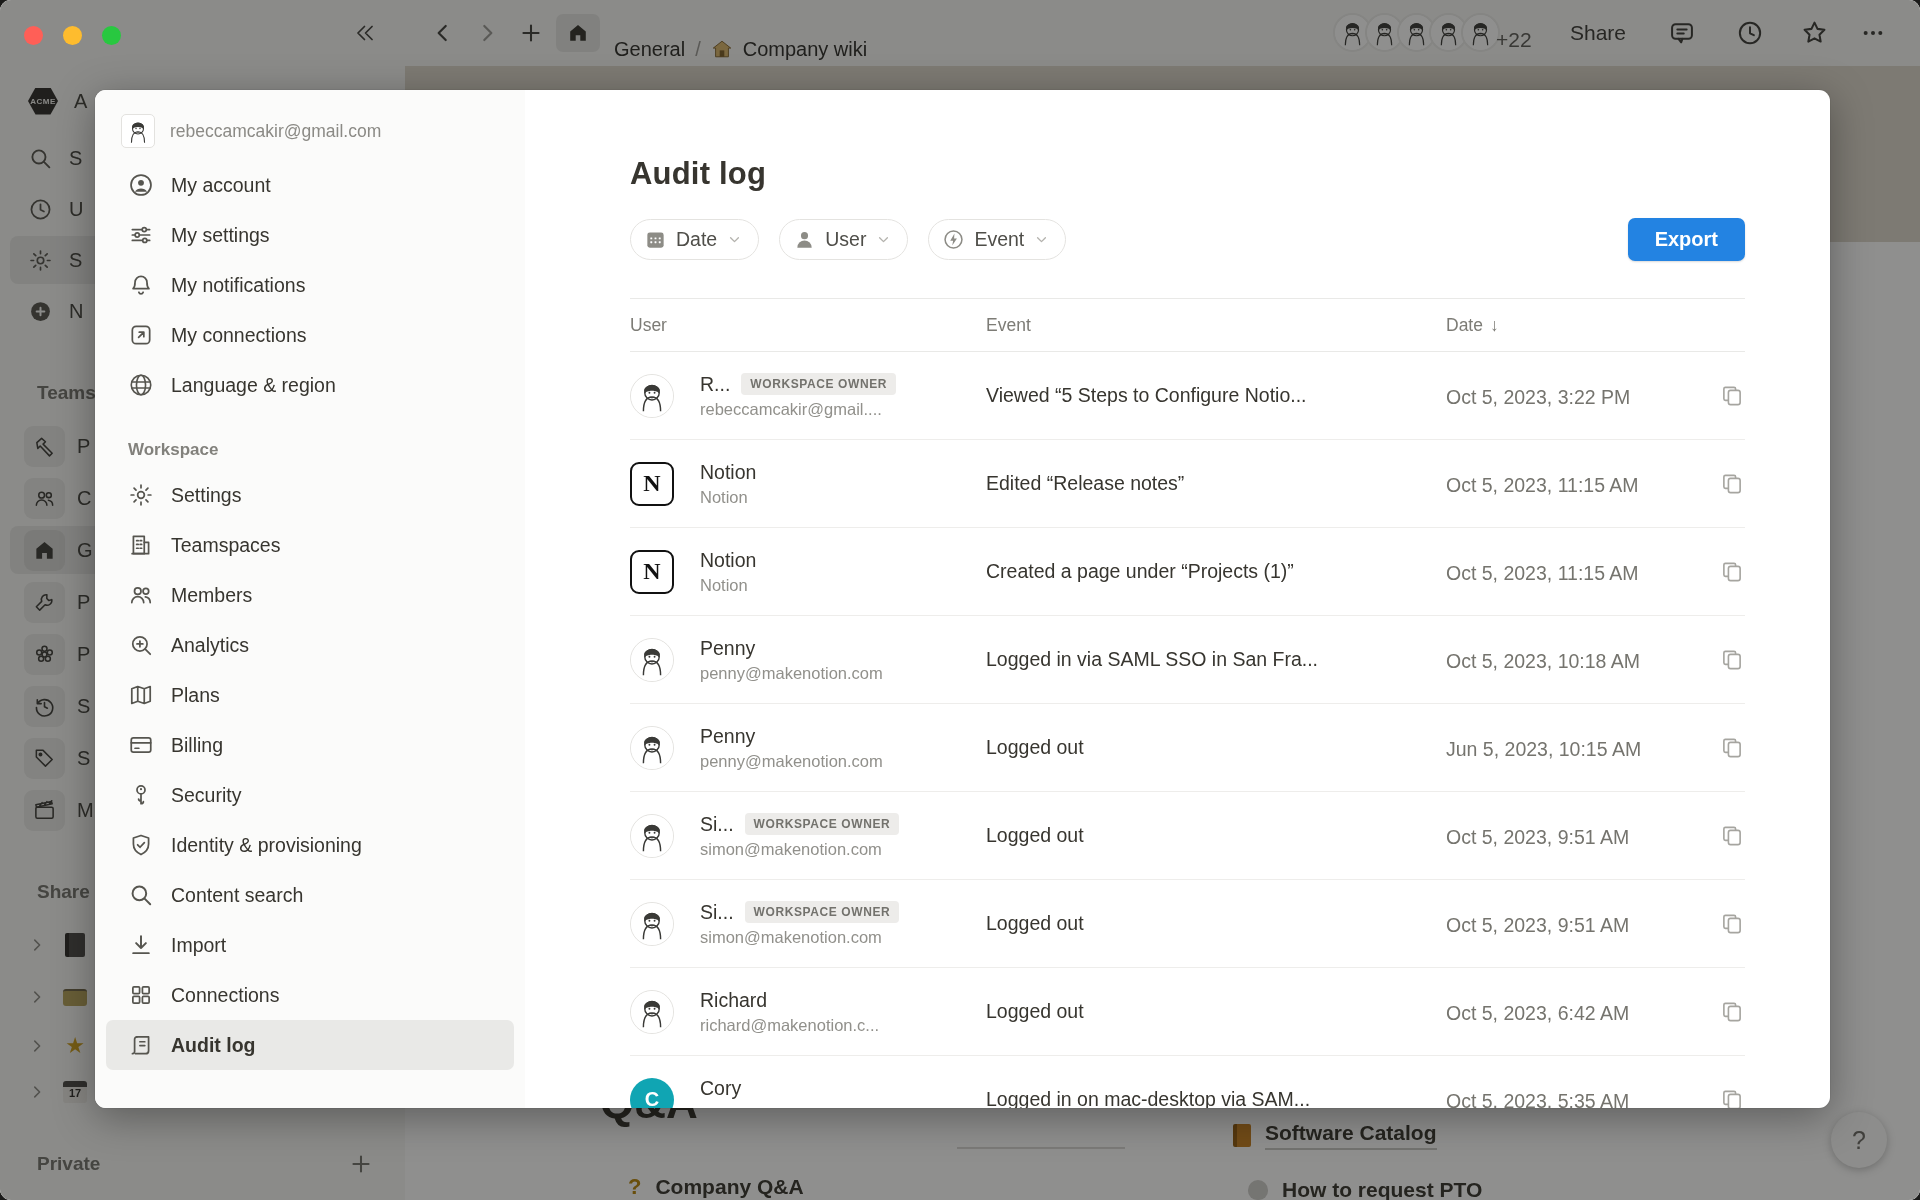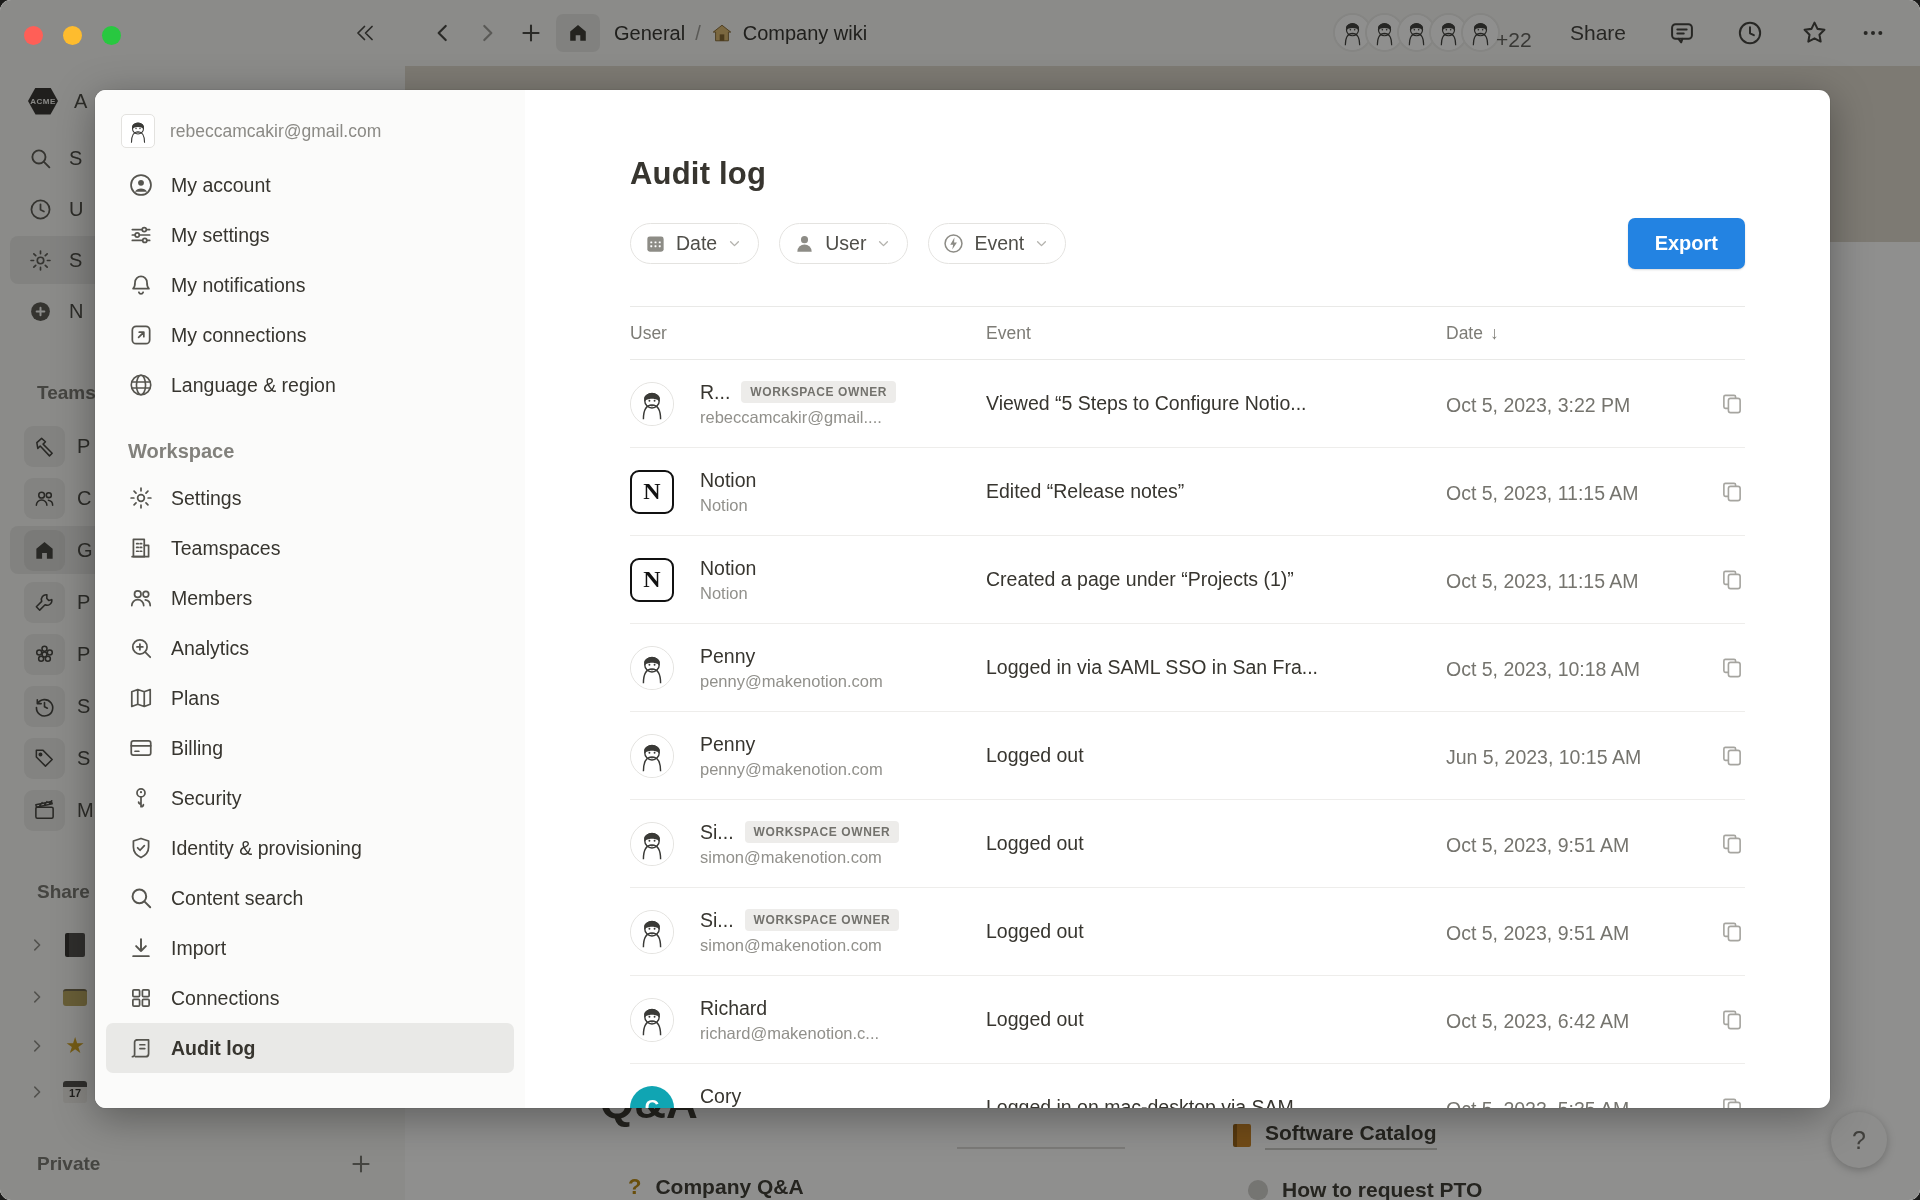--- a/index.html
+++ b/index.html
@@ -6,21 +6,21 @@
   html,body { width:1920px; height:1200px; background:#1b1b1a; font-family:"Liberation Sans", sans-serif; }
   .screen { position:relative; width:1920px; height:1200px; border-radius:11px; overflow:hidden; background:#fff; }
 
   
   .topbar { position:absolute; top:0; left:0; right:0; height:66px; background:#f7f7f5; z-index:1; }
   .tb-icon { position:absolute; width:26px; height:26px; color:#41403d; }
   .tb-icon svg { width:100%; height:100%; display:block; }
   .tb-icon.dis { color:#9b9a96; }
   .home-chip { position:absolute; left:556px; top:14px; width:44px; height:38px; border-radius:7px; background:rgba(0,0,0,.07); display:flex; align-items:center; justify-content:center; color:#35342f; }
   .home-chip svg { width:22px; height:22px; }
-  .breadcrumb { position:absolute; left:614px; top:0; height:66px; display:flex; align-items:center; gap:10px; font-size:20px; color:#2f2e2b; }
+  .breadcrumb { position:absolute; left:614px; top:16px; height:66px; display:flex; align-items:center; gap:10px; font-size:20px; color:#2f2e2b; }
   .breadcrumb .sep { color:#9b9a96; }
   .crumb-emoji svg { width:22px; height:22px; display:block; }
   .tb-avatars { position:absolute; left:1333px; top:13px; display:flex; }
   .tb-avatars .av { width:39px; height:39px; border-radius:50%; background:#fff; border:2px solid #ececea; margin-left:-7px; overflow:hidden; }
   .tb-avatars .av:first-child { margin-left:0; }
   .tb-avatars .av svg { width:100%; height:100%; }
   .tb-count { position:absolute; left:1496px; top:0; height:80px; display:flex; align-items:center; font-size:21px; color:#5c5b57; }
   .tb-share { position:absolute; left:1570px; top:0; height:66px; display:flex; align-items:center; font-size:21px; color:#3c3b38; }
   .tb-right { color:#3c3b38; }
 
@@ -65,31 +65,31 @@
   .modal-side { width:430px; flex:none; background:#fbfbfa; padding-top:18px; }
   .acct-email { display:flex; align-items:center; gap:15px; padding:6px 20px 12px 26px; }
   .acct-email .mini-av { width:34px; height:34px; border-radius:5px; overflow:hidden; border:1px solid #e3e2df; background:#fff; flex:none; }
   .acct-email .mini-av svg { width:100%; height:100%; }
   .acct-email .email { font-size:17.5px; color:#8b8a85; }
   .menu { list-style:none; }
   .menu li { height:50px; margin:0 11px; padding:0 10px 0 22px; border-radius:7px; display:flex; align-items:center; gap:17px; font-size:19.5px; color:#37352f; cursor:default; }
   .menu li.active { background:#e9e9e7; font-weight:700; }
   .m-ico { width:26px; height:26px; color:#56554f; flex:none; }
   .m-ico svg { width:100%; height:100%; display:block; }
-  .ws-label { margin:30px 0 10px 33px; font-size:20px; font-weight:700; color:#82817c; }
+  .ws-label { margin:30px 0 10px 33px; font-size:17px; font-weight:700; color:#82817c; }
 
   .modal-main { flex:1; padding:66px 85px 0 105px; position:relative; overflow:hidden; }
   .page-title { font-size:31px; font-weight:700; color:#37352f; letter-spacing:.2px; }
   .filter-row { margin-top:26px; display:flex; align-items:center; }
   .pill { height:41px; border:1px solid #e4e3e0; border-radius:21px; background:#fff; display:inline-flex; align-items:center; gap:9px; padding:0 15px 0 13px; margin-right:20px; font-size:19.5px; color:#4f4e49; }
   .pill .p-ico { width:23px; height:23px; color:#8d8c86; }
   .pill .p-ico svg { width:100%; height:100%; display:block; }
   .pill .p-chev { width:17px; height:17px; color:#b4b3ae; }
   .pill .p-chev svg { width:100%; height:100%; display:block; }
-  .export-btn { margin-left:auto; height:51px; padding:0 27px; border:none; border-radius:7px; background:#2383e2; color:#fff; font-size:20px; font-weight:600; font-family:inherit; box-shadow:0 1px 2px rgba(0,0,0,.15); }
+  .export-btn { margin-left:auto; height:43px; padding:0 27px; border:none; border-radius:7px; background:#2383e2; color:#fff; font-size:20px; font-weight:600; font-family:inherit; box-shadow:0 1px 2px rgba(0,0,0,.15); }
 
   .table { margin-top:37px; }
   .thead { display:grid; grid-template-columns:356px 460px 1fr; height:54px; align-items:center; border-top:1px solid #e9e9e7; border-bottom:1px solid #e9e9e7; font-size:17.5px; color:#7d7c76; }
   .sort-arrow { margin-left:7px; }
   .trow { display:grid; grid-template-columns:356px 460px 1fr; height:88px; align-items:center; border-bottom:1px solid #eeedeb; }
   .cell.user { display:flex; align-items:center; gap:26px; min-width:0; }
   .avatar { width:44px; height:44px; border-radius:50%; flex:none; display:flex; align-items:center; justify-content:center; overflow:hidden; }
   .avatar.sketch { background:#fff; border:1px solid #e4e3e0; }
   .avatar.sketch svg { width:100%; height:100%; }
   .avatar.notion { border-radius:9px; border:2px solid #111; background:#fff; font-family:"Liberation Serif", serif; font-weight:700; font-size:24px; color:#111; }

